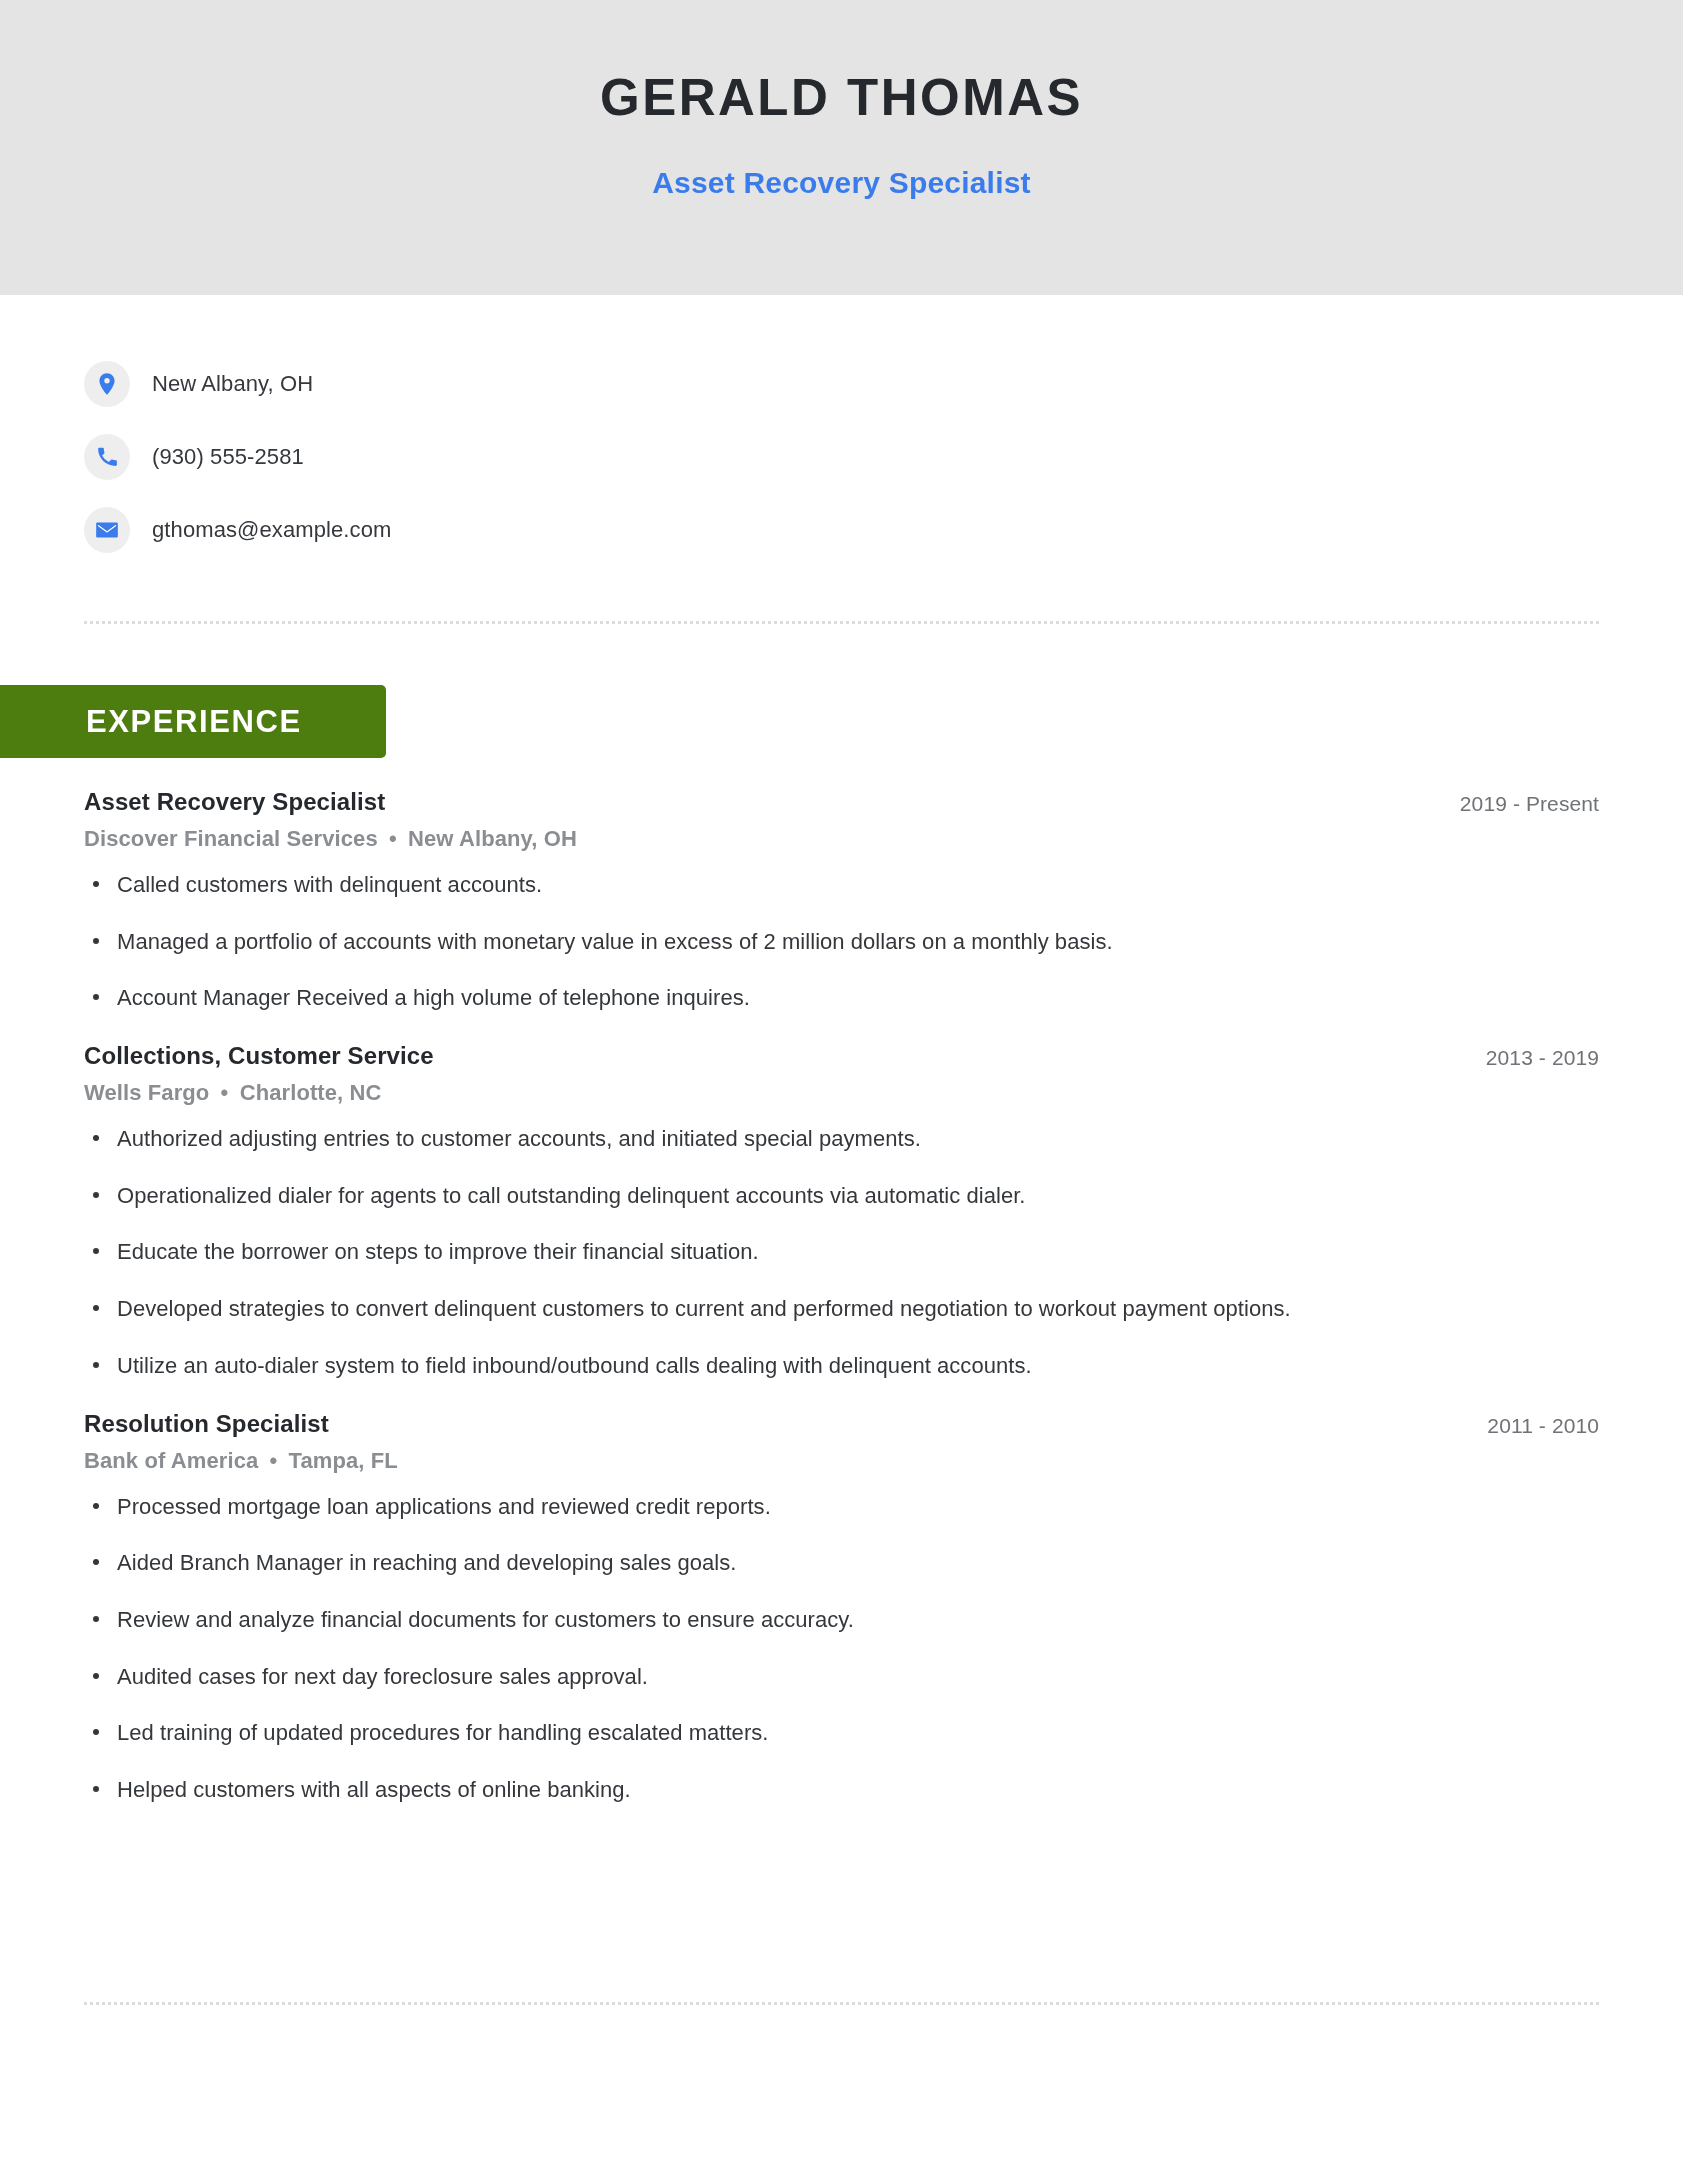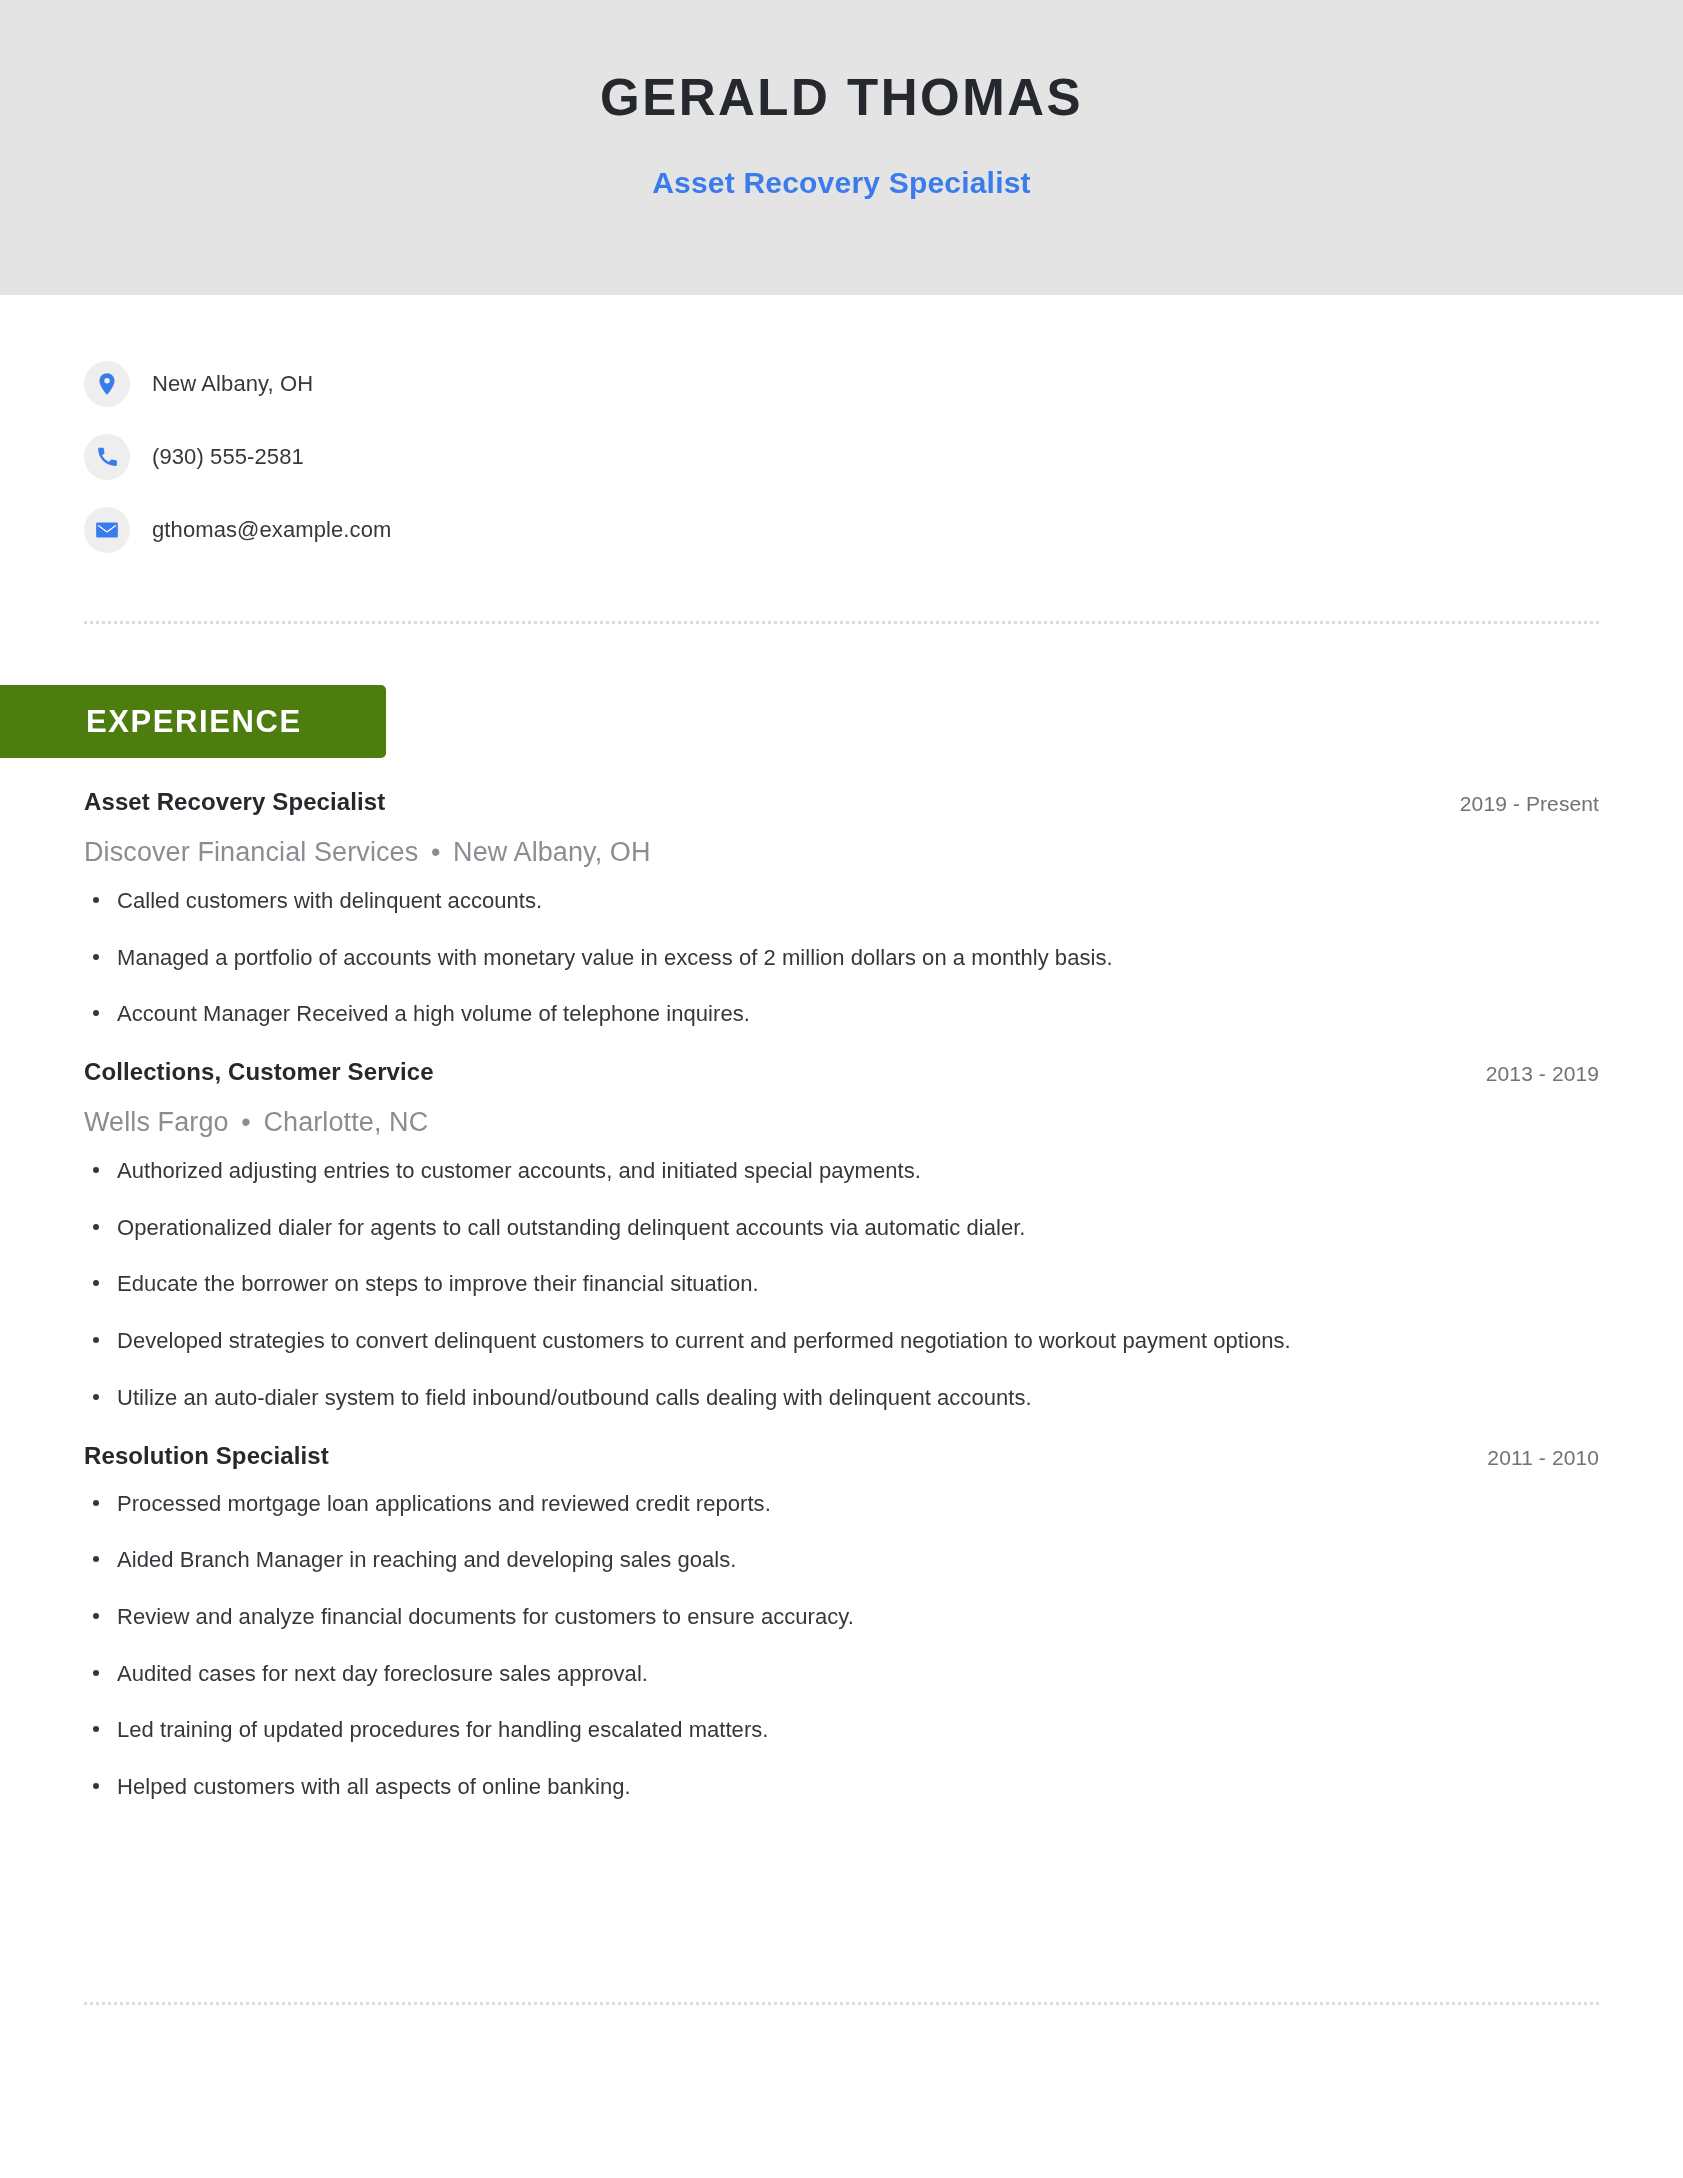--- a/index.html
+++ b/index.html
@@ -147,24 +147,25 @@
     line-height: 1.25;
   }
   .job-dates {
     font-size: 21px;
     color: #6f7276;
     letter-spacing: 0.1px;
     white-space: nowrap;
     padding-top: 5px;
   }
   .job-meta {
-    margin-top: 20px;
-    font-size: 27px;
+    margin-top: 9px;
+    font-size: 22px;
     color: #8a8d91;
     letter-spacing: 0.1px;
+    font-weight: bold;
   }
   .job-meta .sep {
     padding: 0 5px;
   }
   .bullets {
     margin: 18px 0 0 0;
     padding: 0;
     list-style: none;
   }
   .bullets li {
@@ -281,20 +282,25 @@
       </ul>
     </div>
 
     <div class="job-gap"></div>
 
     <div class="job">
       <div class="job-head">
         <div class="job-role">Resolution Specialist</div>
         <div class="job-dates">2011 - 2010</div>
       </div>
+      <div class="job-meta">
+        <span>Bank of America</span>
+        <span class="sep">•</span>
+        <span>Tampa, FL</span>
+      </div>
       <ul class="bullets">
         <li>Processed mortgage loan applications and reviewed credit reports.</li>
         <li>Aided Branch Manager in reaching and developing sales goals.</li>
         <li>Review and analyze financial documents for customers to ensure accuracy.</li>
         <li>Audited cases for next day foreclosure sales approval.</li>
         <li>Led training of updated procedures for handling escalated matters.</li>
         <li>Helped customers with all aspects of online banking.</li>
       </ul>
     </div>
 

